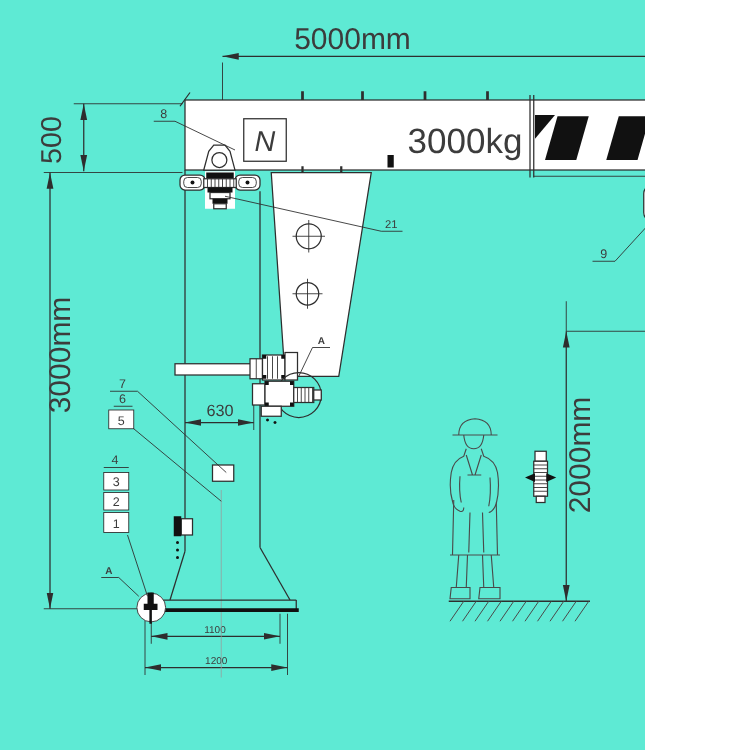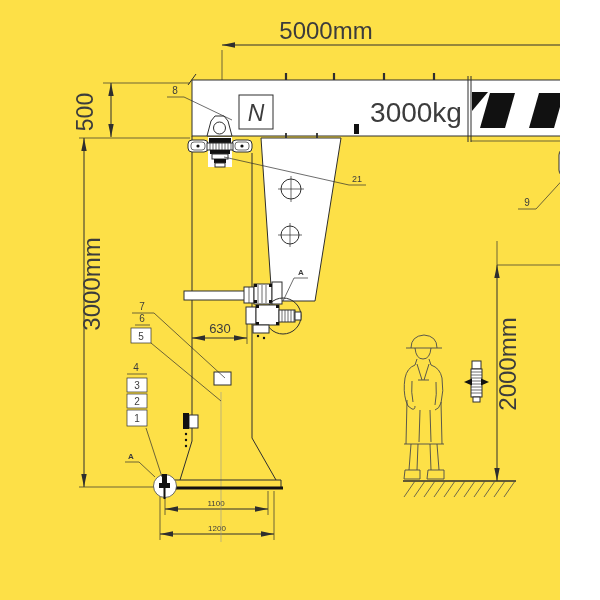--- a/index.html
+++ b/index.html
@@ -1,17 +1,17 @@
 <!DOCTYPE html>
 <html><head>
 <meta charset="utf-8">
 <style>
   html,body{margin:0;padding:0;background:#ffffff;}
-  .stage{position:relative;width:516px;height:600px;background:#fde047;overflow:hidden;
-         font-family:"Liberation Sans",sans-serif;padding-left:44px;}
+  .stage{position:relative;width:516px;height:600px;background:#5eead4;overflow:hidden;
+         font-family:"Liberation Sans",sans-serif;}
   svg{display:block}
   svg text{font-family:"Liberation Sans",sans-serif;fill:#3c3c3c;}
   .ln{stroke:#2e2e2e;stroke-width:1;fill:none;}
   .thin{stroke:#2e2e2e;stroke-width:0.7;fill:none;}
   .wfill{fill:#ffffff;}
   .blk{fill:#111111;stroke:none;}
   .dimtxt{fill:#3c3c3c;}
   .sketch{stroke:#4a4a4a;stroke-width:0.9;fill:none;}
 </style>
 </head>

